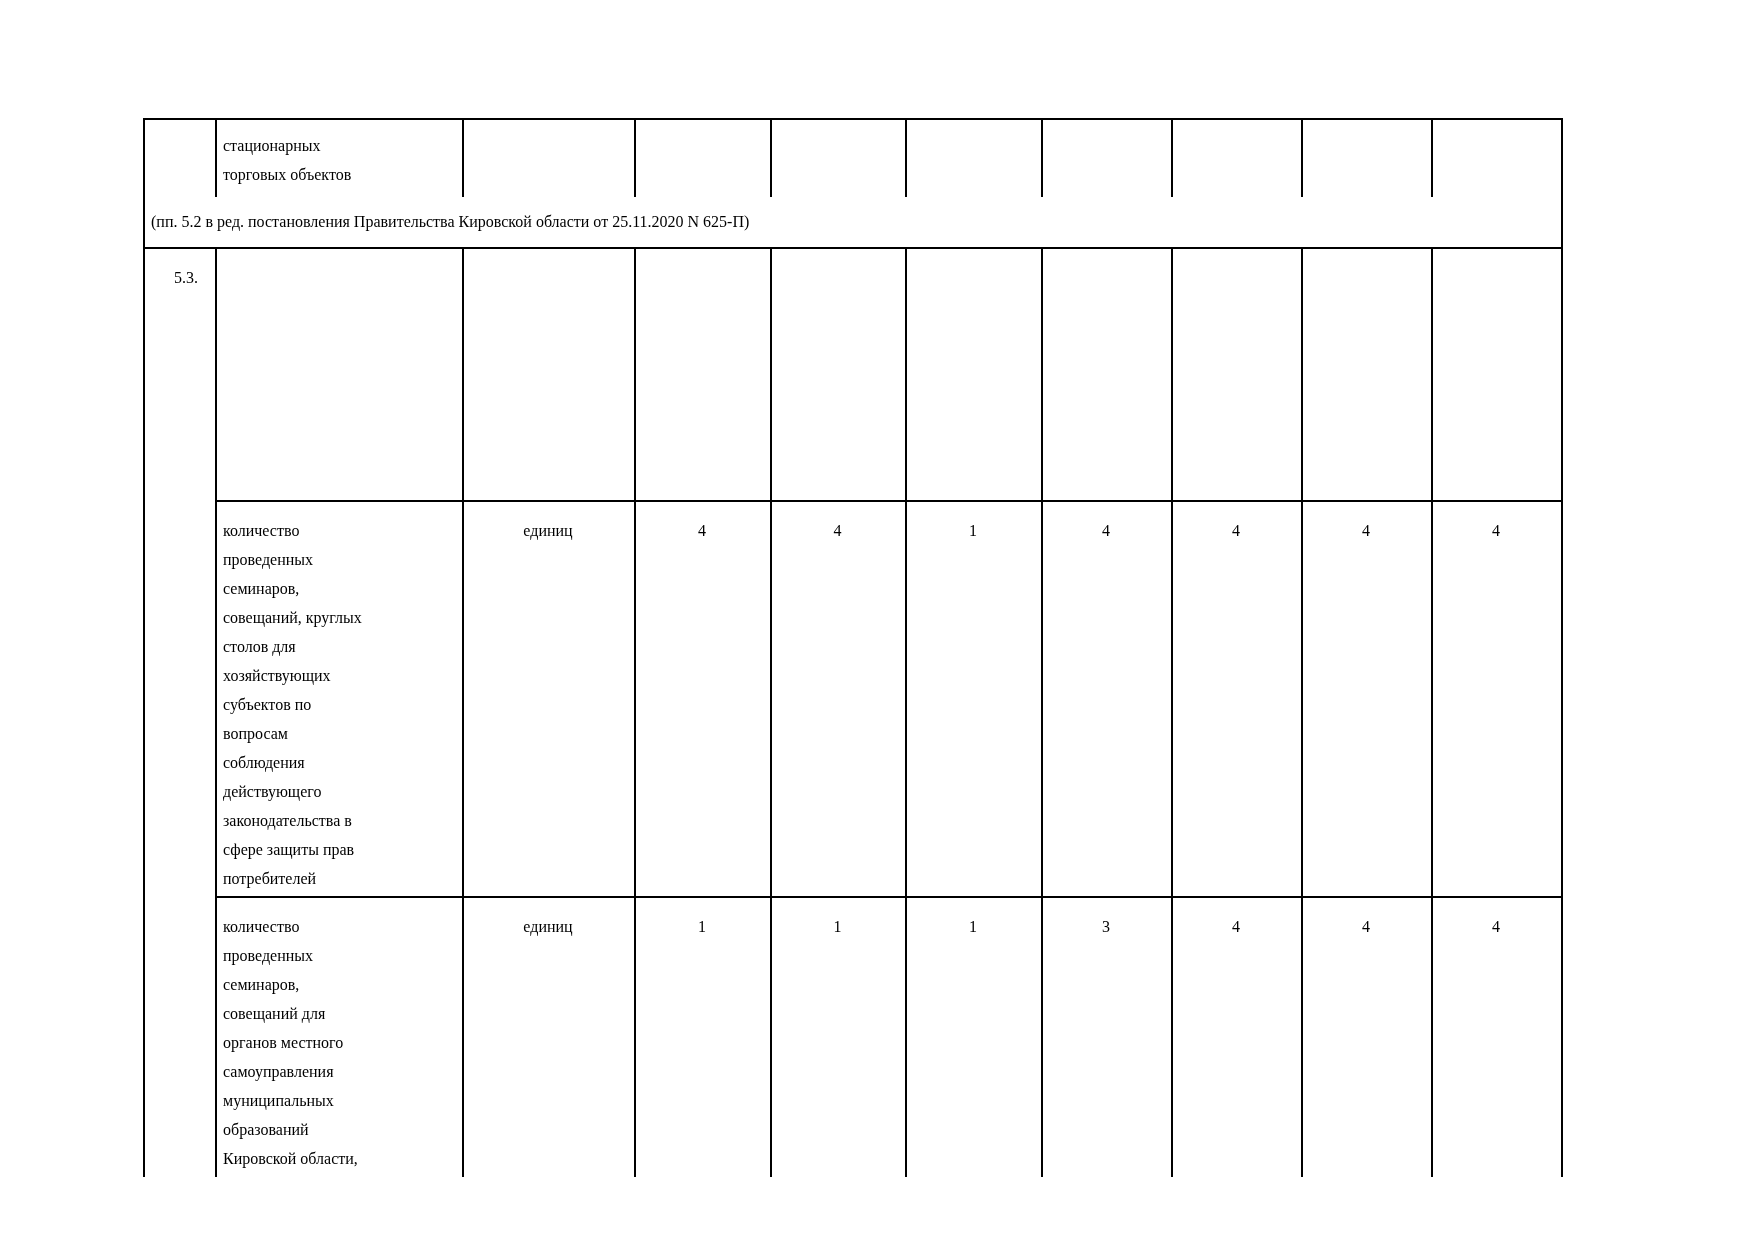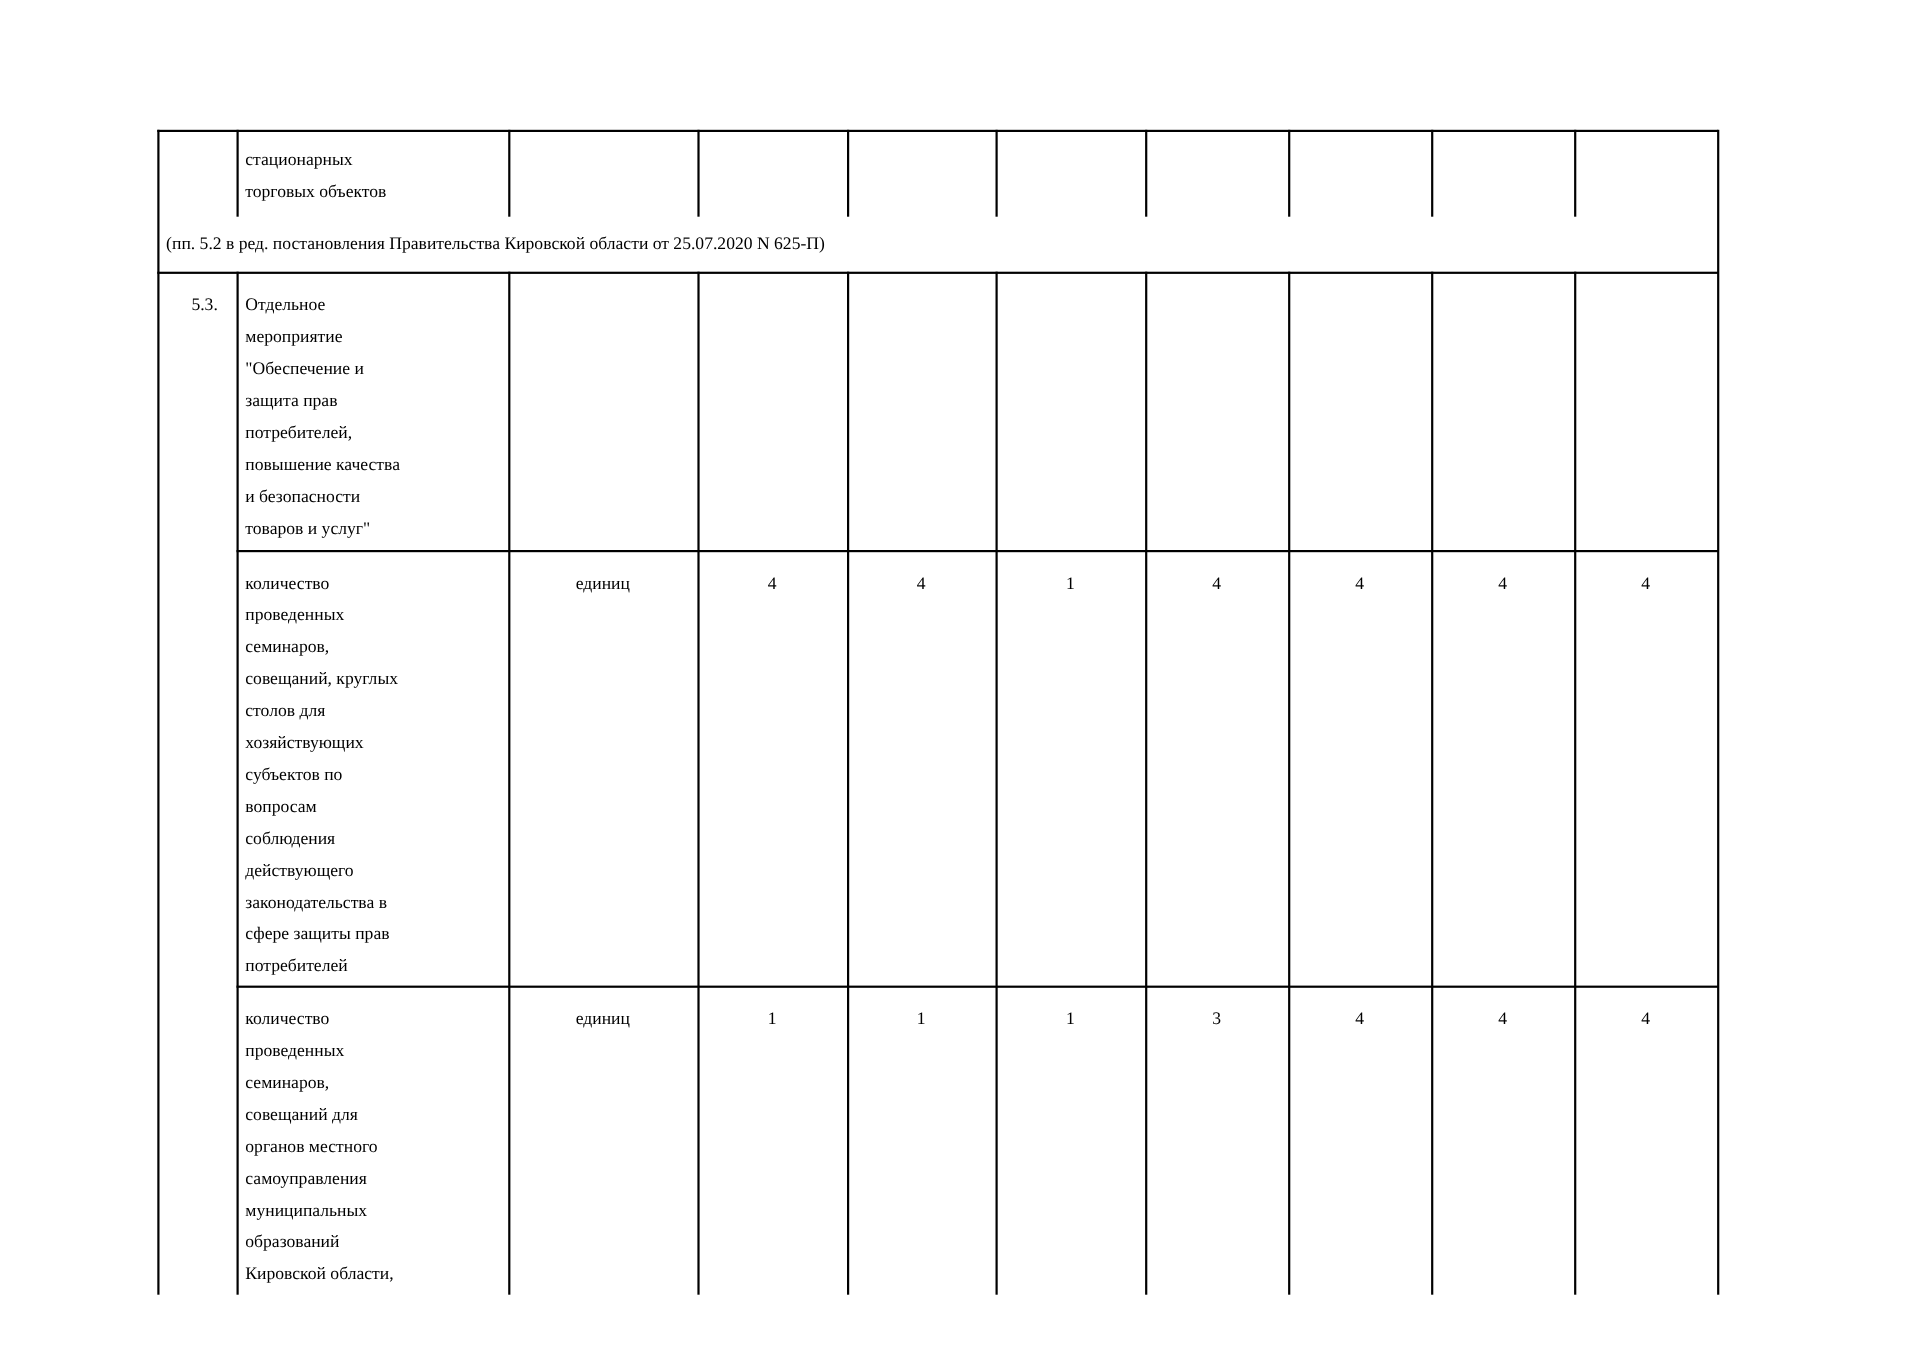--- a/index.html
+++ b/index.html
@@ -64,31 +64,23 @@
   <div class="vline" style="left:1171px; top:247px; height:930px;"></div>
   <div class="vline" style="left:1301px; top:247px; height:930px;"></div>
   <div class="vline" style="left:1431px; top:247px; height:930px;"></div>
 
   <div class="hline" style="left:215px; top:500px; width:1347px;"></div>
   <div class="hline" style="left:215px; top:896px; width:1347px;"></div>
 
   <div class="cell-text" style="left:223px; top:131px; width:236px;">стационарных
 торговых объектов</div>
 
-  <div class="cell-text" style="left:151px; top:207px; width:1400px; white-space:nowrap;">(пп. 5.2 в ред. постановления Правительства Кировской области от 25.07.2020 N 625-П)</div>
+  <div class="cell-text" style="left:151px; top:207px; width:1400px; white-space:nowrap;">(пп. 5.2 в ред. постановления Правительства Кировской области от 25.11.2020 N 625-П)</div>
 
   <div class="cell-text center" style="left:145px; top:263px; width:82px;">5.3.</div>
-  <div class="cell-text" style="left:223px; top:263px; width:236px;">Отдельное
-мероприятие
-"Обеспечение и
-защита прав
-потребителей,
-повышение качества
-и безопасности
-товаров и услуг"</div>
 
   <div class="cell-text" style="left:223px; top:516px; width:236px;">количество
 проведенных
 семинаров,
 совещаний, круглых
 столов для
 хозяйствующих
 субъектов по
 вопросам
 соблюдения

